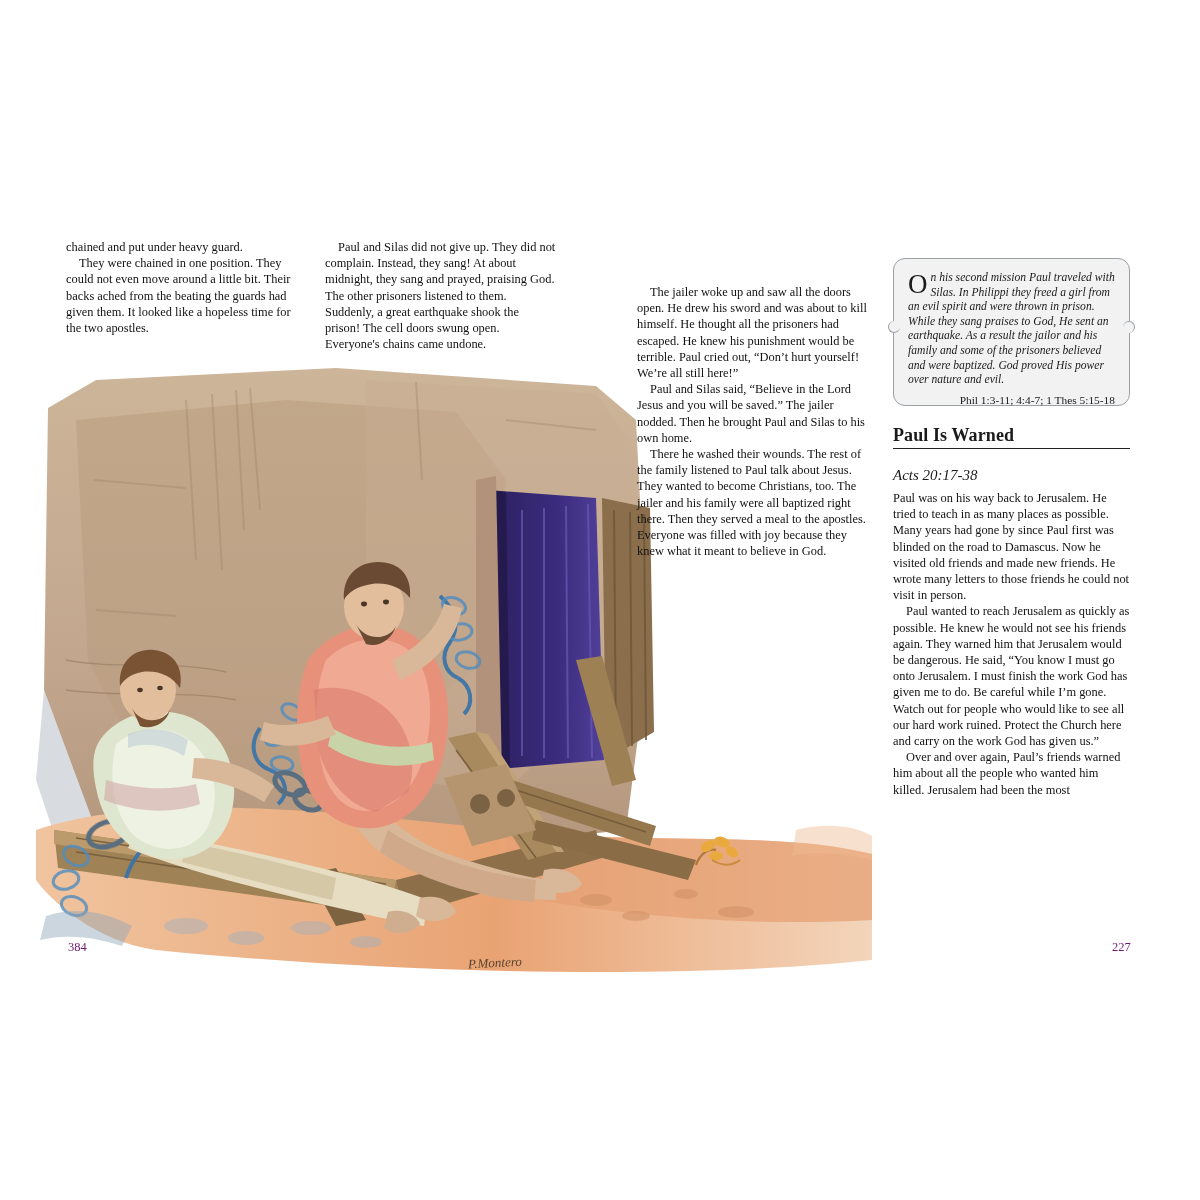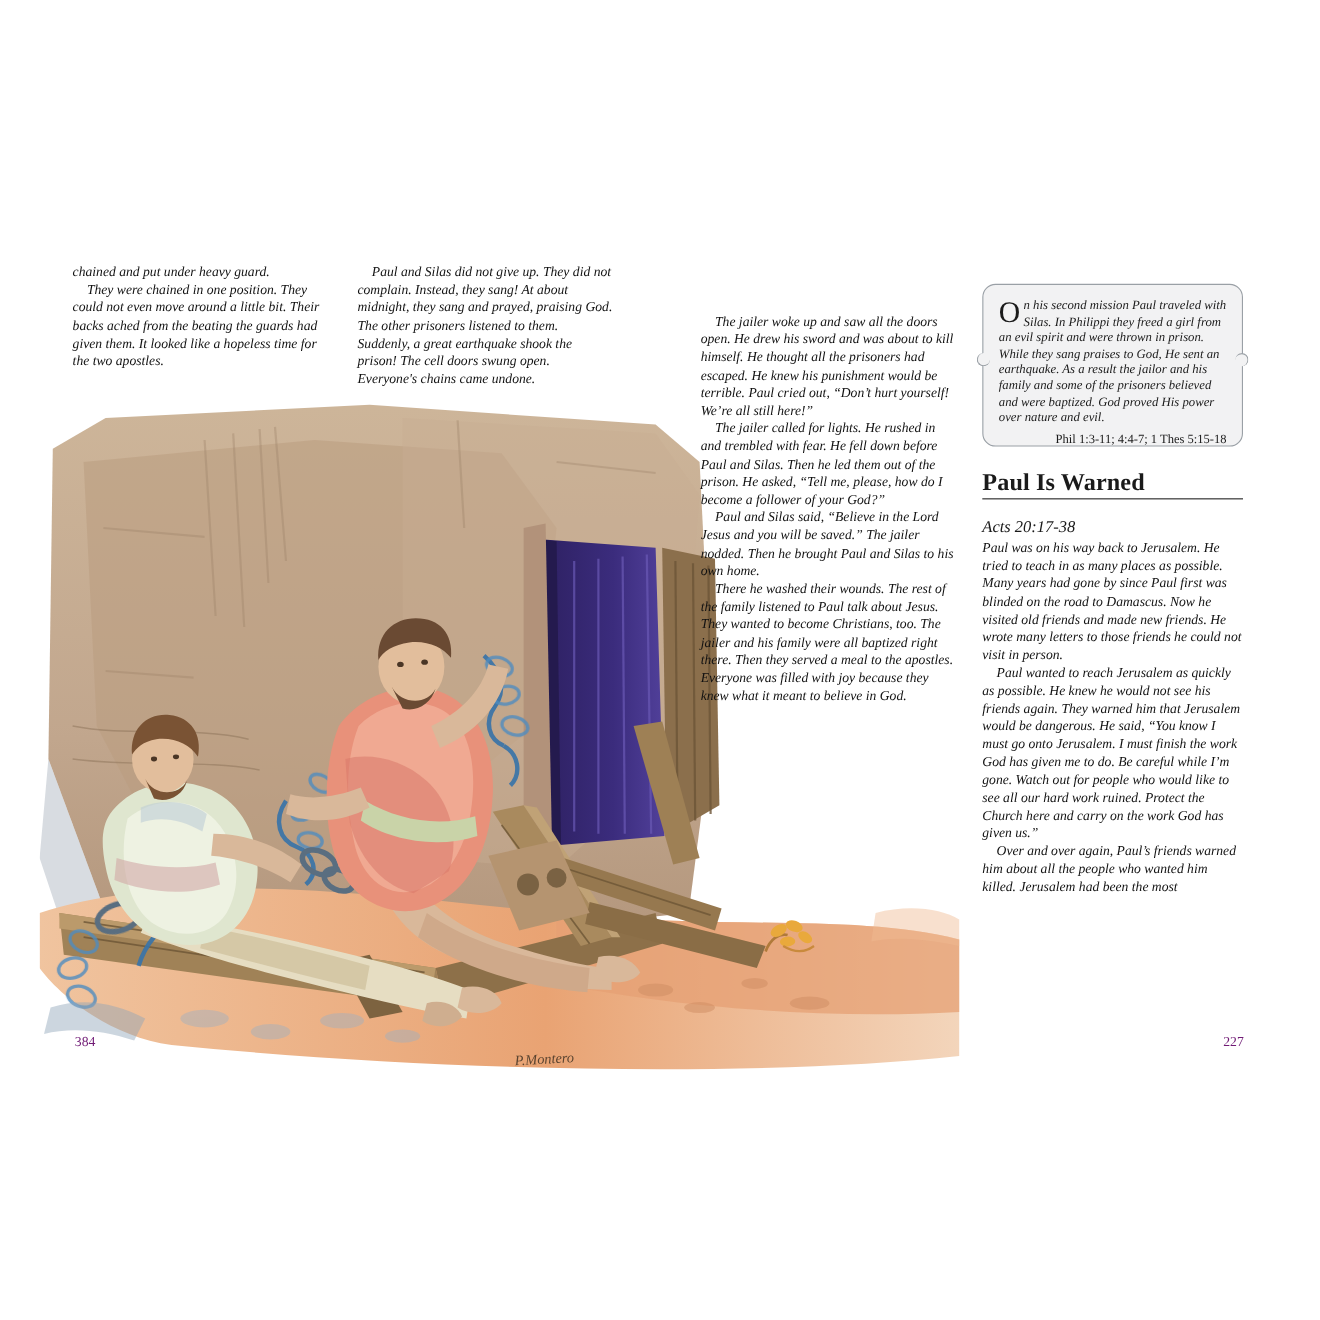--- a/index.html
+++ b/index.html
@@ -24,21 +24,20 @@
     background: #ffffff;
   }
 
   
   .col {
     position: absolute;
     font-size: 12.4px;
     line-height: 16.2px;
     text-align: left;
     color: #111;
-    font-style: italic;
   }
   .col p {
     margin: 0;
     text-indent: 13px;
   }
   .col p.noindent {
     text-indent: 0;
   }
 
   #col1 { left: 66px;  top: 239px; width: 232px; }
@@ -101,21 +100,21 @@
 
   
   .section-head {
     position: absolute;
     left: 893px;
     top: 425px;
     width: 237px;
   }
   .section-head h2 {
     margin: 0;
-    font-size: 22px;
+    font-size: 18px;
     font-weight: bold;
     letter-spacing: .1px;
     border-bottom: 1.1px solid #222;
     padding-bottom: 2px;
     font-family: "Liberation Serif", serif;
   }
   .section-head .verse {
     display: block;
     font-style: italic;
     font-size: 15px;
@@ -345,21 +344,20 @@
     <p class="noindent">chained and put under heavy guard.</p>
     <p>They were chained in one position. They could not even move around a little bit. Their backs ached from the beating the guards had given them. It looked like a hopeless time for the two apostles.</p>
   </div>
 
   <div class="col" id="col2">
     <p>Paul and Silas did not give up. They did not complain. Instead, they sang! At about midnight, they sang and prayed, praising God. The other prisoners listened to them. Suddenly, a great earthquake shook the prison! The cell doors swung open. Everyone's chains came undone.</p>
   </div>
 
   <div class="col" id="col3">
     <p>The jailer woke up and saw all the doors open. He drew his sword and was about to kill himself. He thought all the prisoners had escaped. He knew his punishment would be terrible. Paul cried out, “Don’t hurt yourself! We’re all still here!”</p>
-    <p>The jailer called for lights. He rushed in and trembled with fear. He fell down before Paul and Silas. Then he led them out of the prison. He asked, “Tell me, please, how do I become a follower of your God?”</p>
     <p>Paul and Silas said, “Believe in the Lord Jesus and you will be saved.” The jailer nodded. Then he brought Paul and Silas to his own home.</p>
     <p>There he washed their wounds. The rest of the family listened to Paul talk about Jesus. They wanted to become Christians, too. The jailer and his family were all baptized right there. Then they served a meal to the apostles. Everyone was filled with joy because they knew what it meant to believe in God.</p>
   </div>
 
   <div class="sidebox">
     <span class="dropcap">O</span>
     <span>n his second mission Paul traveled with Silas. In Philippi they freed a girl from an evil spirit and were thrown in prison. While they sang praises to God, He sent an earthquake. As a result the jailor and his family and some of the prisoners believed and were baptized. God proved His power over nature and evil.</span>
     <span class="ref">Phil 1:3-11; 4:4-7; 1 Thes 5:15-18</span>
   </div>
 

